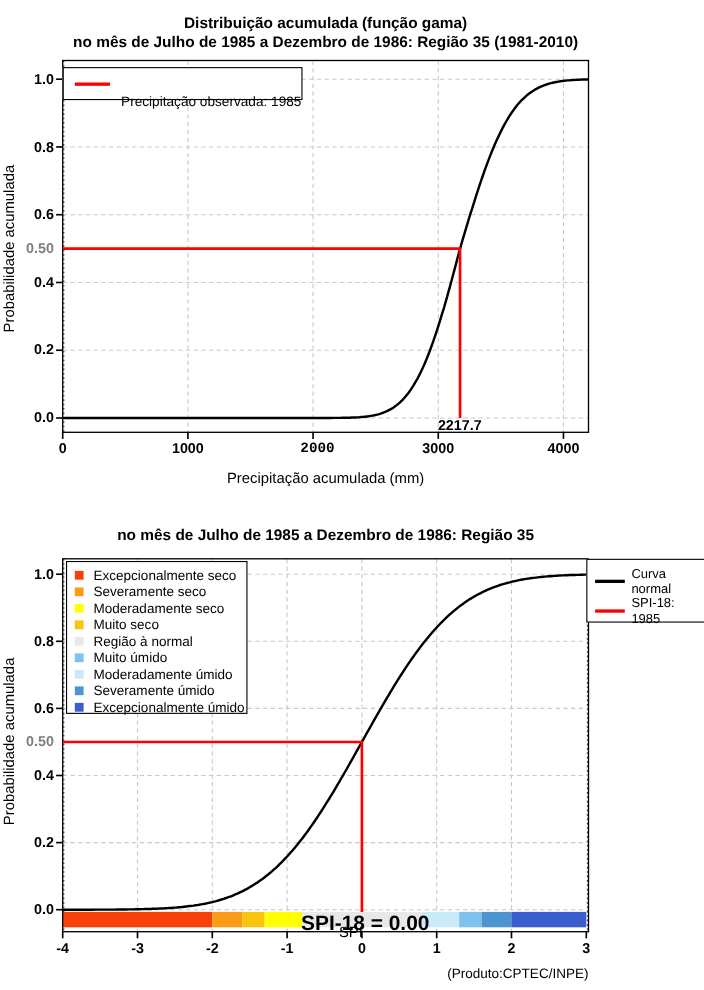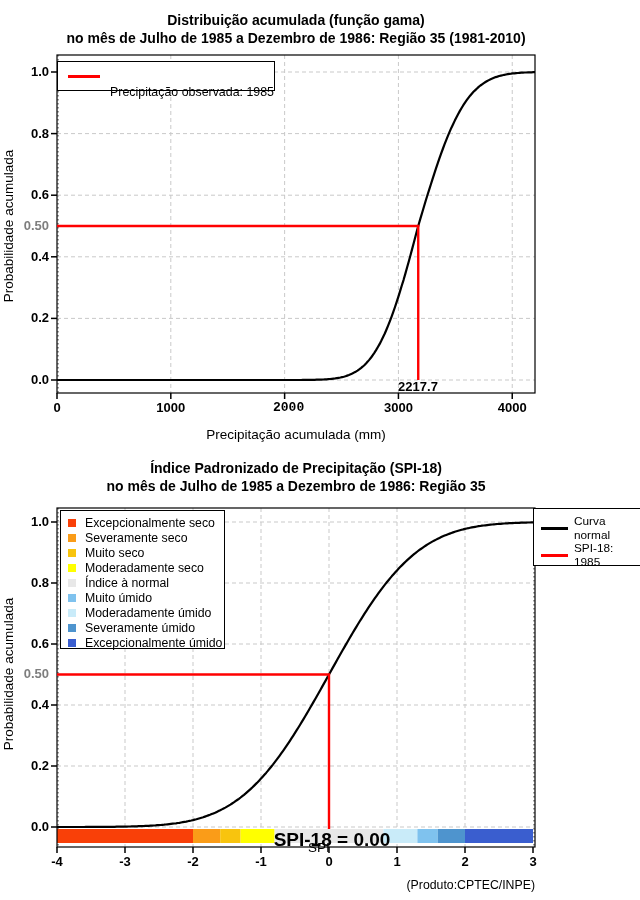--- a/index.html
+++ b/index.html
@@ -105,48 +105,47 @@
   <div class="lbl ylab" style="top:216px;">Probabilidade acumulada</div>
   <div class="lbl axis-title" style="top:427px;">Precipitação acumulada (mm)</div>
   <div class="lbl gray-ref" style="left:5px;top:218px;">0.50</div>
   <div class="lbl marker-label" style="left:373px;top:379px;width:90px;">2217.7</div>
 
   <div id="legend1" class="legend-box">
     <span class="legend-line" style="background-color: rgb(255, 0, 0);"></span>
     <span class="legend-text">Precipitação observada: 1985</span>
   </div>
 
-  <div class="lbl title" style="top:460px;">Índice Padronizado de Precipitação (SPI-18)</div>
   <div class="lbl title" style="top:478px;">no mês de Julho de 1985 a Dezembro de 1986: Região 35</div>
   <div class="lbl ylab" style="top:664px;">Probabilidade acumulada</div>
   <div class="lbl axis-title" style="top:840px;margin-left:23px;">SPI</div>
   <div class="lbl gray-ref" style="left:5px;top:666px;">0.50</div>
   <div class="lbl marker-label" style="left:272px;top:829px;width:120px;font-size:19px;">SPI-18 = 0.00</div>
   <div class="lbl footnote" style="left:305px;top:878px;">(Produto:CPTEC/INPE)</div>
 
   <div id="legend-cats" class="legend-box">
     <div class="legend-row">
       <span class="legend-sq" style="background-color: rgb(249, 64, 8);"></span>
       <span class="legend-text">Excepcionalmente seco</span>
     </div>
     <div class="legend-row">
       <span class="legend-sq" style="background-color: rgb(250, 156, 24);"></span>
       <span class="legend-text">Severamente seco</span>
     </div>
     <div class="legend-row">
+      <span class="legend-sq" style="background-color: rgb(255, 255, 0);"></span>
+      <span class="legend-text">Moderadamente seco</span>
+    </div>
+    <div class="legend-row">
       <span class="legend-sq" style="background-color: rgb(248, 196, 14);"></span>
       <span class="legend-text">Muito seco</span>
     </div>
     <div class="legend-row">
-      <span class="legend-sq" style="background-color: rgb(255, 255, 0);"></span>
-      <span class="legend-text">Moderadamente seco</span>
-    </div>
-    <div class="legend-row">
       <span class="legend-sq" style="background-color: rgb(232, 232, 232);"></span>
-      <span class="legend-text">Índice à normal</span>
+      <span class="legend-text">Região à normal</span>
     </div>
     <div class="legend-row">
       <span class="legend-sq" style="background-color: rgb(127, 194, 238);"></span>
       <span class="legend-text">Muito úmido</span>
     </div>
     <div class="legend-row">
       <span class="legend-sq" style="background-color: rgb(201, 235, 249);"></span>
       <span class="legend-text">Moderadamente úmido</span>
     </div>
     <div class="legend-row">

